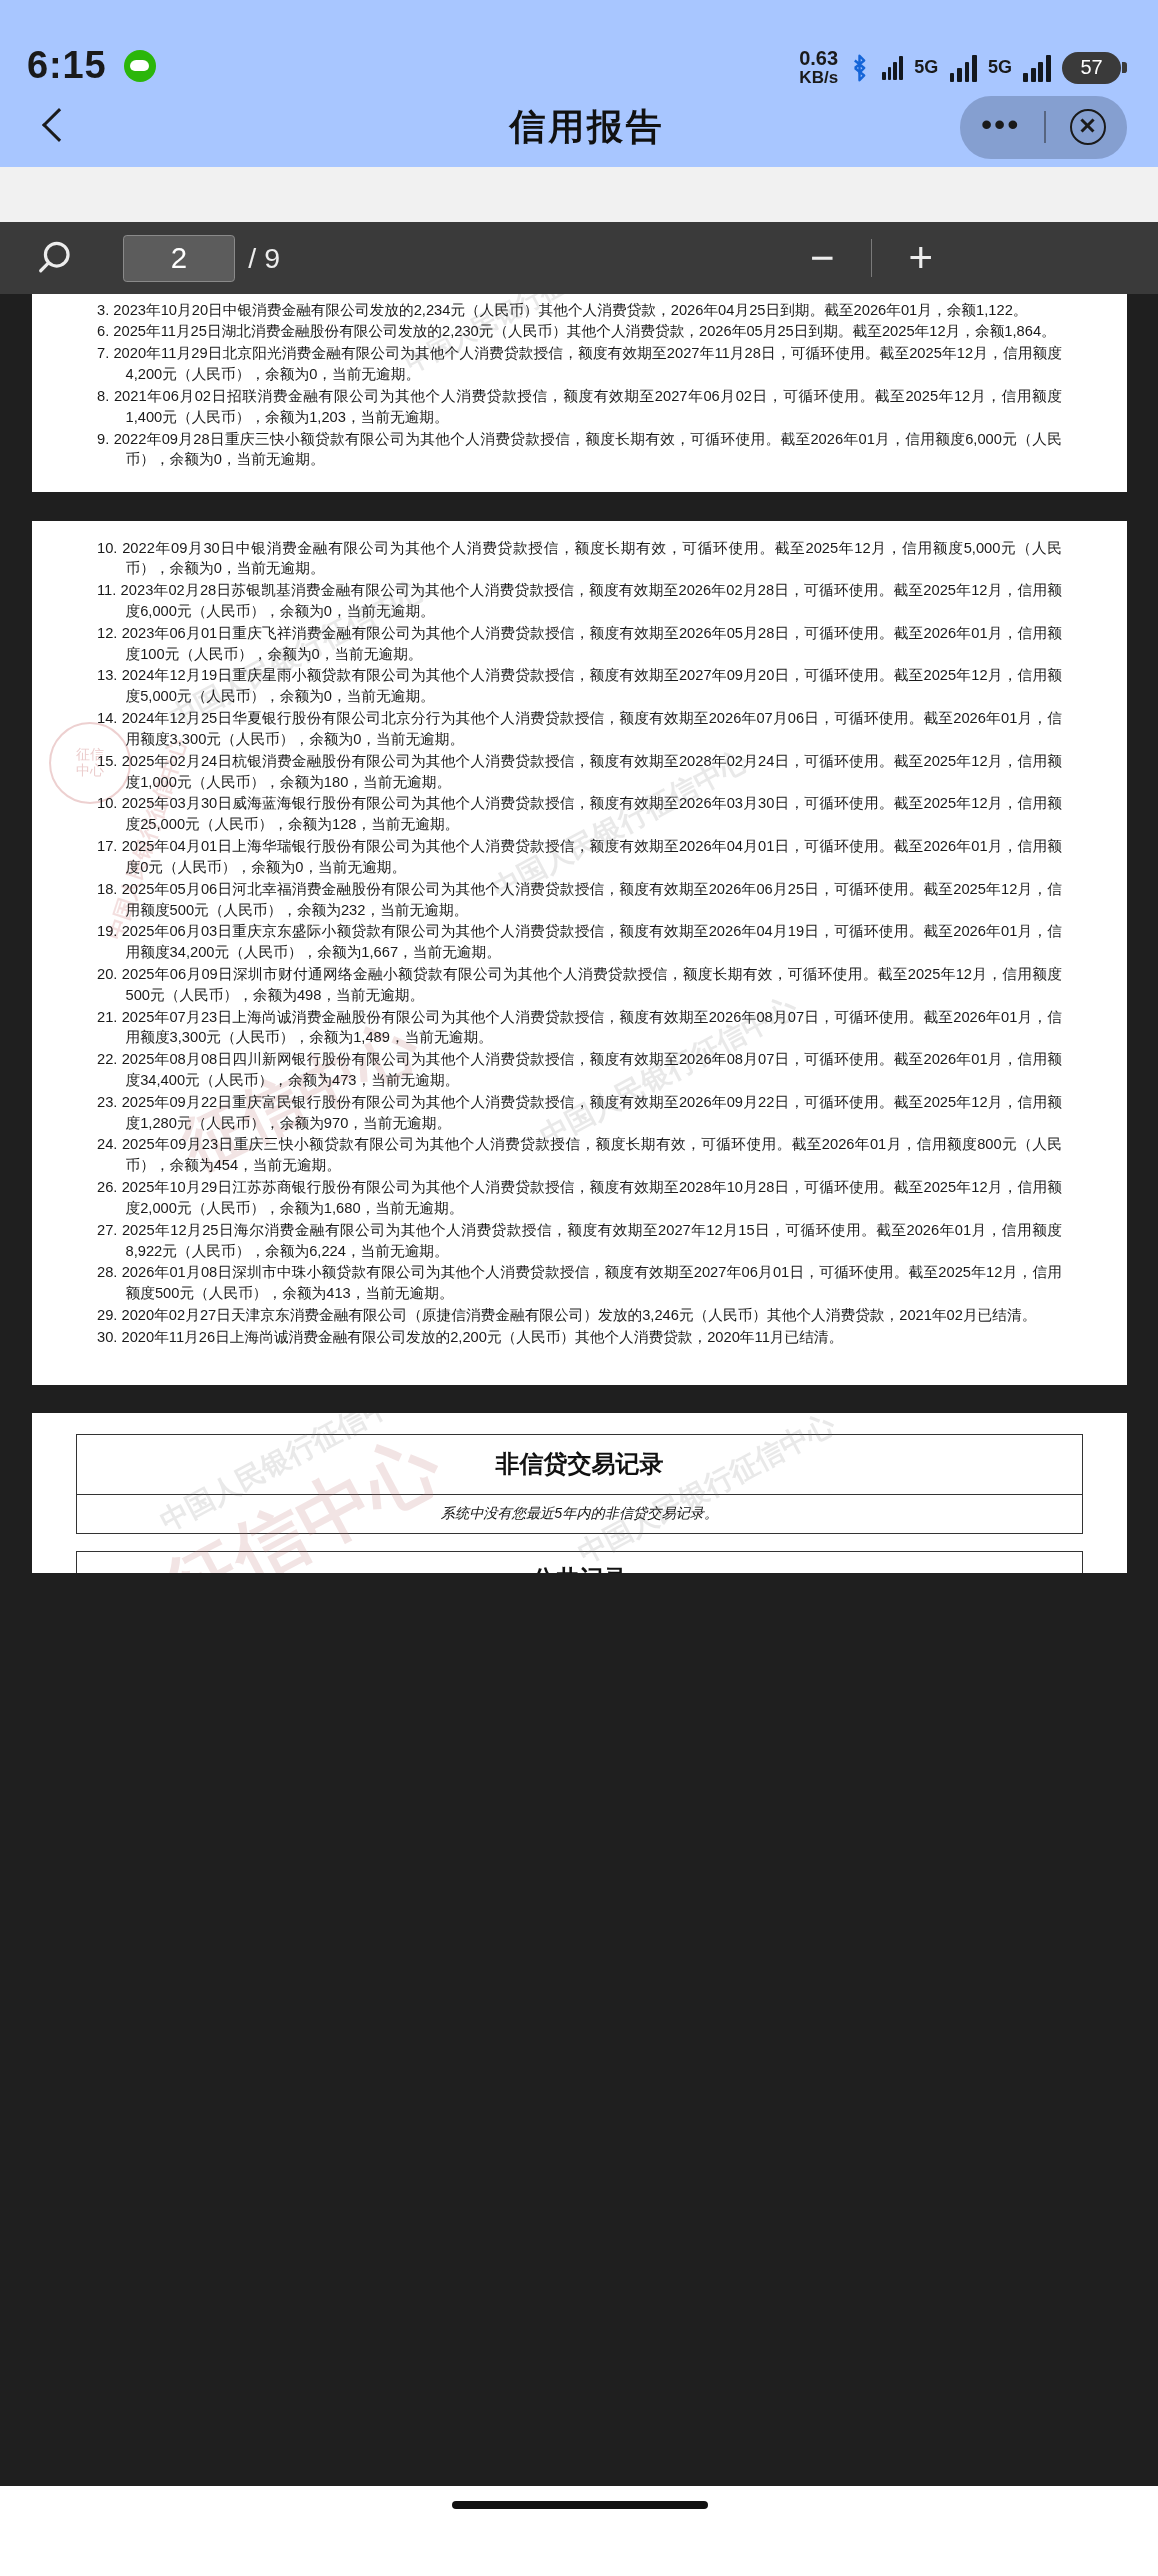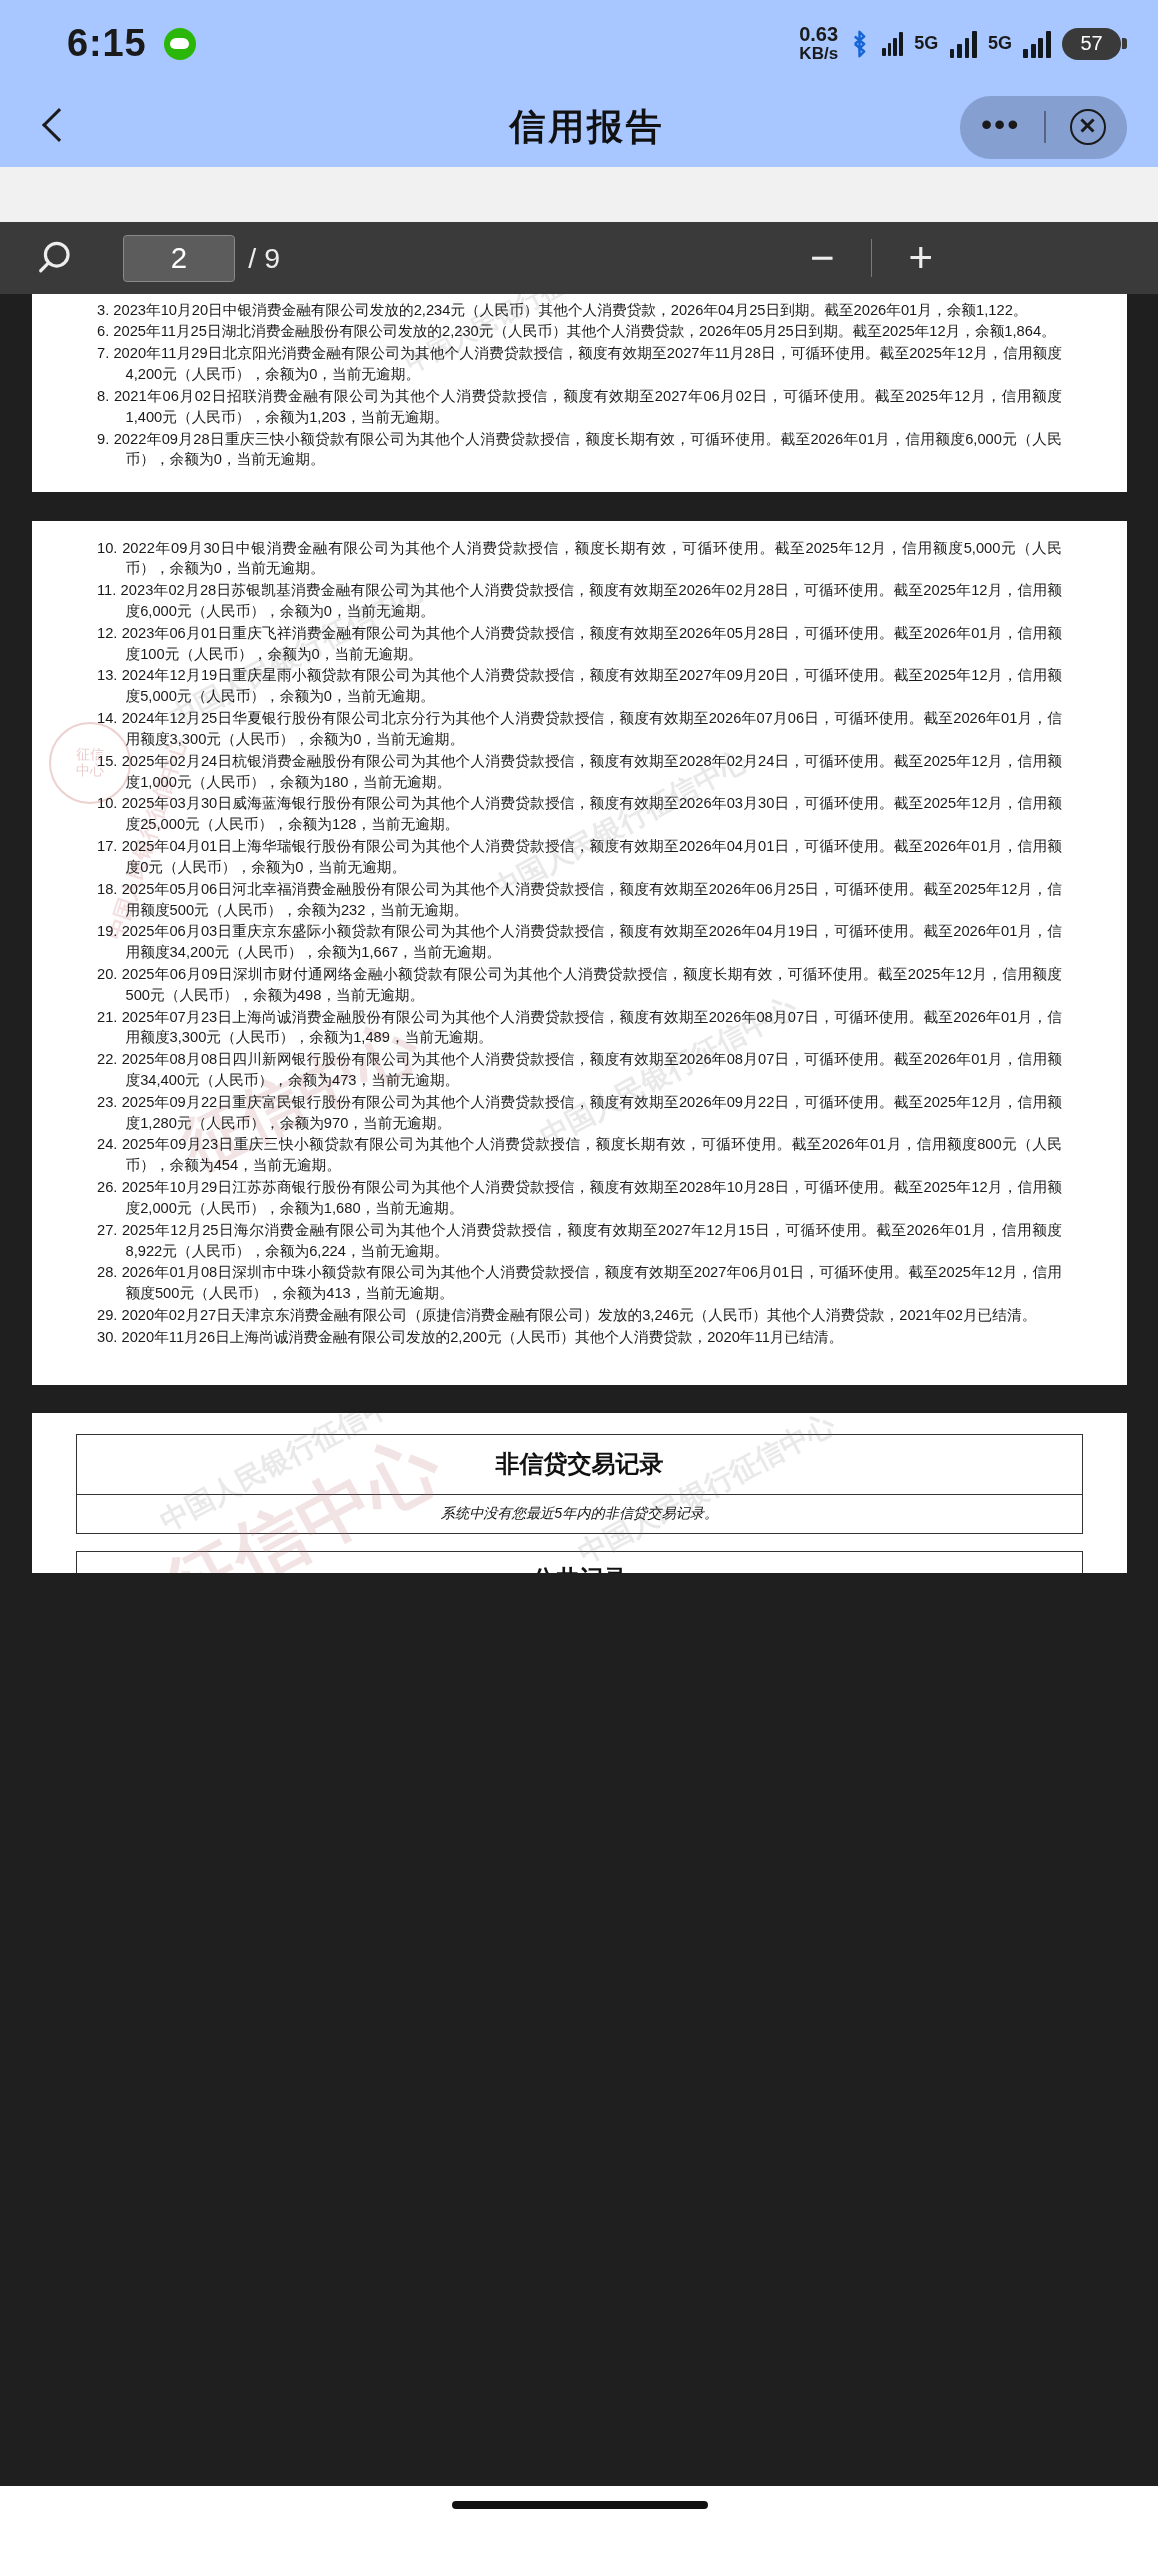--- a/index.html
+++ b/index.html
@@ -9,23 +9,23 @@
     background: #ffffff;
     font-family: "Liberation Sans", sans-serif;
     overflow: hidden;
   }
 
   
   .statusbar {
     height: 87px;
     background: #a8c6ff;
     display: flex;
-    align-items: center;
+    align-items: flex-end;
     justify-content: space-between;
-    padding: 0 38px 0 67px;
+    padding: 0 38px 0 27px;
     color: #1a1a1a;
   }
   .sb-left { display: flex; align-items: center; gap: 17px; }
   .sb-time { font-size: 38px; font-weight: 600; letter-spacing: 0.9px; }
   .sb-wechat {
     width: 32px; height: 32px; border-radius: 50%;
     background: #2bb60a; position: relative;
   }
   .sb-wechat::before {
     content: ""; position: absolute; left: 6.6px; top: 10.4px;

